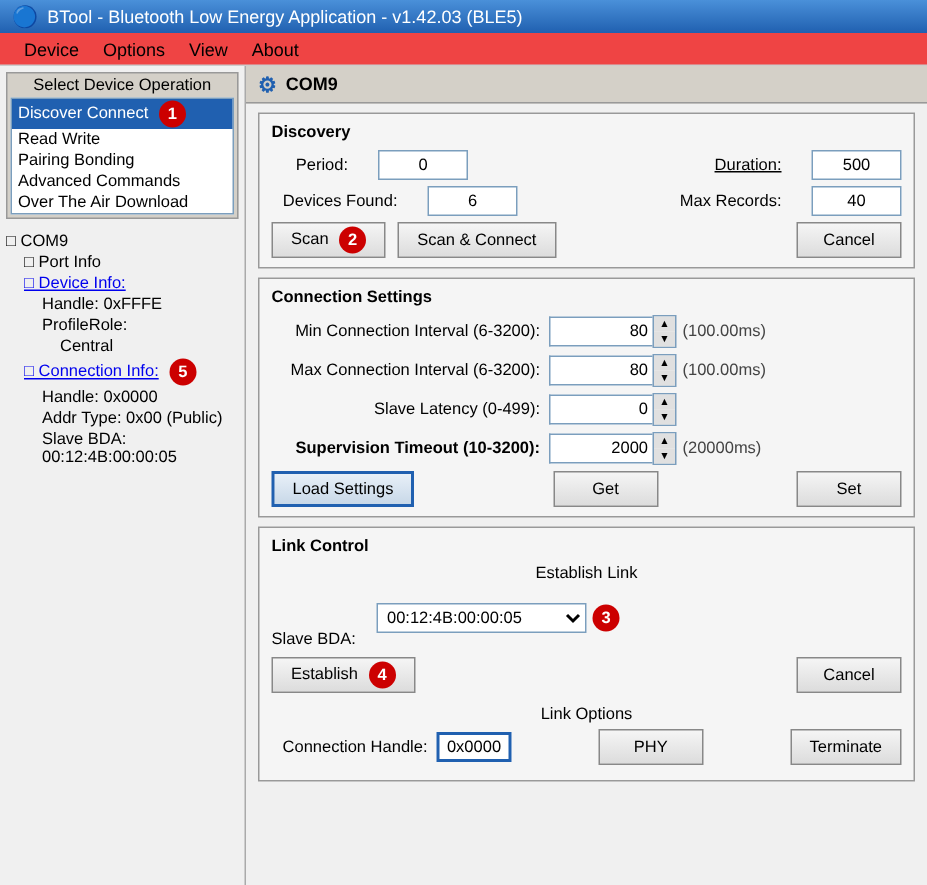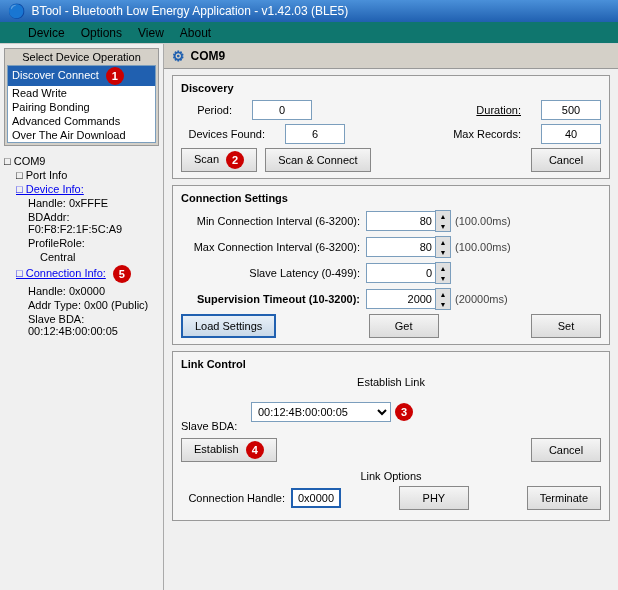--- a/index.html
+++ b/index.html
@@ -22,24 +22,24 @@
       align-items: center;
       gap: 6px;
       height: 22px;
     }
     .title-bar-icon {
       font-size: 14px;
     }
 
     
     .menu-bar {
-      background: #0f766e;
+      background: #ef4444;
       border-bottom: 1px solid #ccc;
       display: flex;
-      padding: 2px 20px;
+      padding: 2px 8px;
       height: 22px;
       align-items: center;
     }
     .menu-item {
       padding: 2px 8px;
       cursor: pointer;
       font-size: 12px;
     }
 
     
@@ -307,23 +307,20 @@
       <div class="tree-node tree-indent">
         <span class="tree-plain">□ Port Info</span>
       </div>
       <div class="tree-node tree-indent">
         <span class="tree-link">□ Device Info:</span>
       </div>
       <div class="tree-node tree-indent2">
         <span class="tree-plain">Handle: 0xFFFE</span>
       </div>
       <div class="tree-node tree-indent2">
-        <span class="tree-plain">BDAddr: F0:F8:F2:1F:5C:A9</span>
-      </div>
-      <div class="tree-node tree-indent2">
         <span class="tree-plain">ProfileRole:</span>
       </div>
       <div class="tree-node" style="margin-left:36px;">
         <span class="tree-plain">Central</span>
       </div>
       <div class="tree-node tree-indent">
         <span class="tree-link">□ Connection Info:</span>
         <span class="badge">5</span>
       </div>
       <div class="tree-node tree-indent2">

